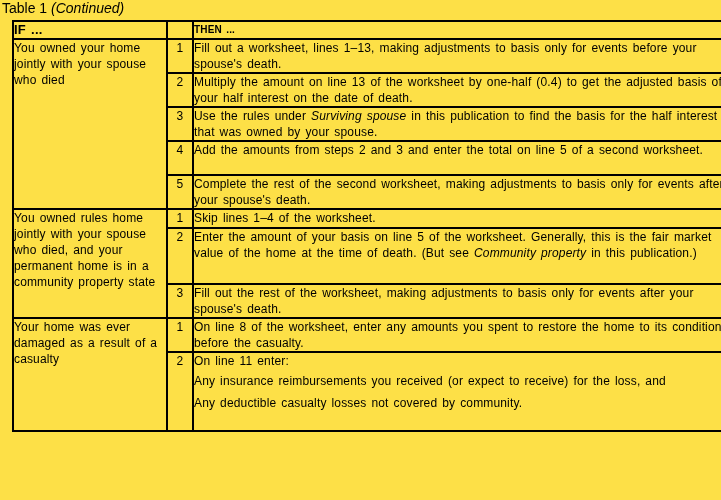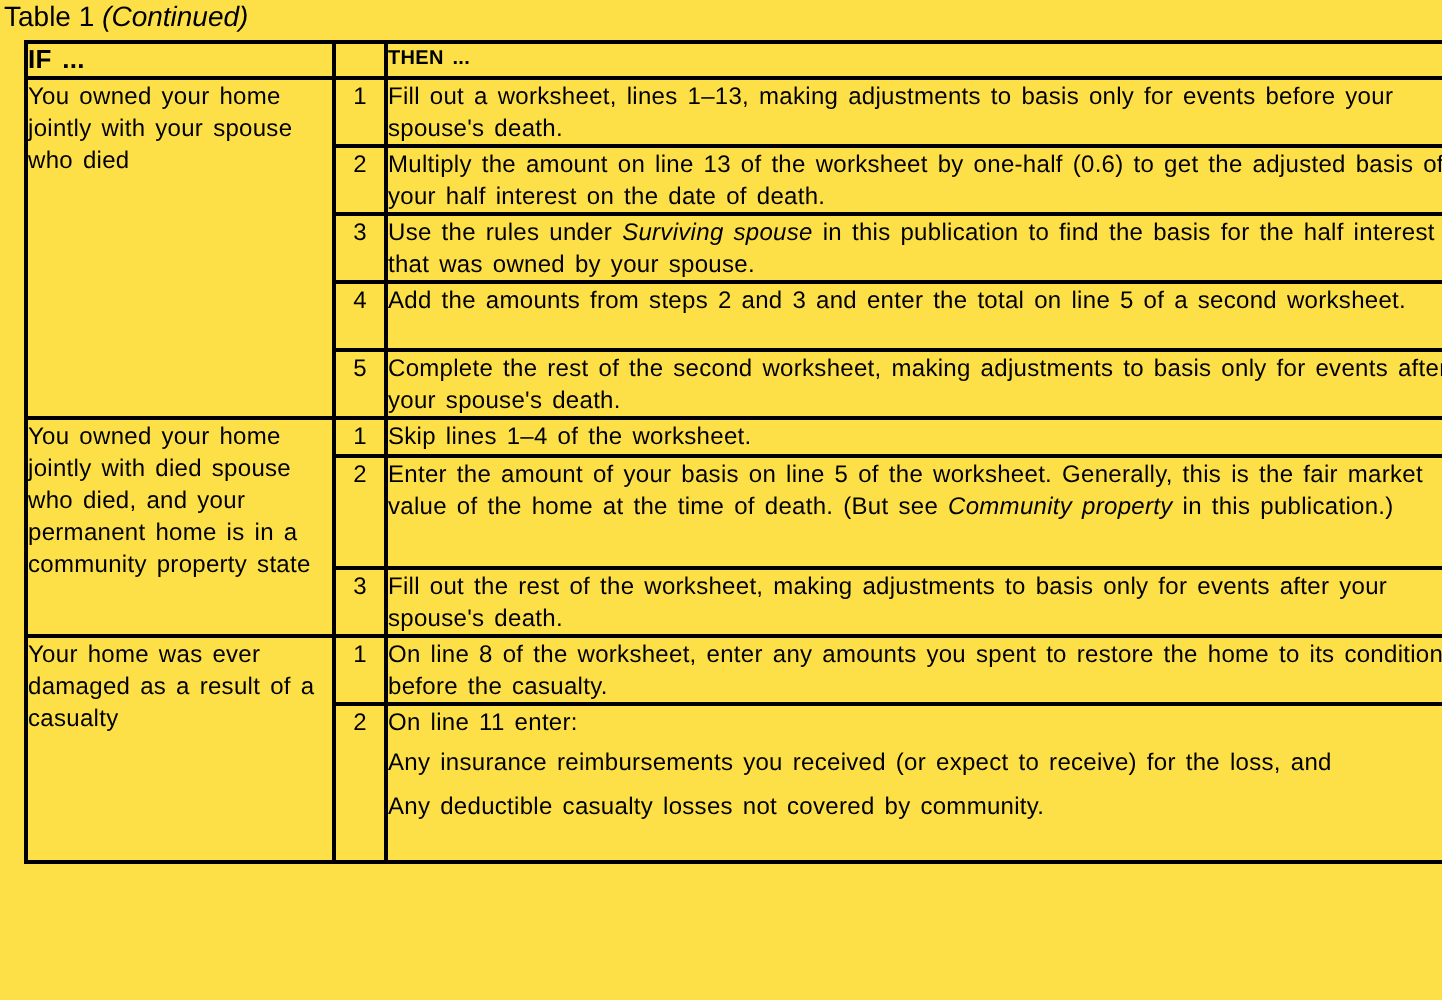--- a/index.html
+++ b/index.html
@@ -109,37 +109,37 @@
     </thead>
     <tbody>
 
       <tr class="h2">
         <td class="if-cell" rowspan="5">You owned your home jointly with your spouse who died</td>
         <td class="num-cell">1</td>
         <td class="then-cell"><span>Fill out a worksheet, lines 1–13, making adjustments to basis only for events before your spouse's death.</span></td>
       </tr>
       <tr class="h2">
         <td class="num-cell">2</td>
-        <td class="then-cell"><span>Multiply the amount on line 13 of the worksheet by one-half (0.6) to get the adjusted basis of your half interest on the date of death.</span></td>
+        <td class="then-cell"><span>Multiply the amount on line 13 of the worksheet by one-half (0.4) to get the adjusted basis of your half interest on the date of death.</span></td>
       </tr>
       <tr class="h2">
         <td class="num-cell">3</td>
         <td class="then-cell"><span>Use the rules under </span><span style="font-style: italic; margin-top: 31px;">Surviving spouse</span><span> in this publication to find the basis for the half interest that was owned by your spouse.</span></td>
       </tr>
       <tr class="h2">
         <td class="num-cell">4</td>
         <td class="then-cell"><span>Add the amounts from steps 2 and 3 and enter the total on line 5 of a second worksheet.</span></td>
       </tr>
       <tr class="h2">
         <td class="num-cell">5</td>
         <td class="then-cell"><span>Complete the rest of the second worksheet, making adjustments to basis only for events after your spouse's death.</span></td>
       </tr>
 
       <tr class="h1">
-        <td class="if-cell" rowspan="3">You owned your home jointly with died spouse who died, and your permanent home is in a community property state</td>
+        <td class="if-cell" rowspan="3">You owned rules home jointly with your spouse who died, and your permanent home is in a community property state</td>
         <td class="num-cell">1</td>
         <td class="then-cell"><span>Skip lines 1–4 of the worksheet.</span></td>
       </tr>
       <tr class="h3">
         <td class="num-cell">2</td>
         <td class="then-cell"><span>Enter the amount of your basis on line 5 of the worksheet. Generally, this is the fair market value of the home at the time of death. (But see </span><span style="font-style: italic; margin-top: 36px;">Community property</span><span> in this publication.)</span></td>
       </tr>
       <tr class="h2">
         <td class="num-cell">3</td>
         <td class="then-cell"><span>Fill out the rest of the worksheet, making adjustments to basis only for events after your spouse's death.</span></td>

